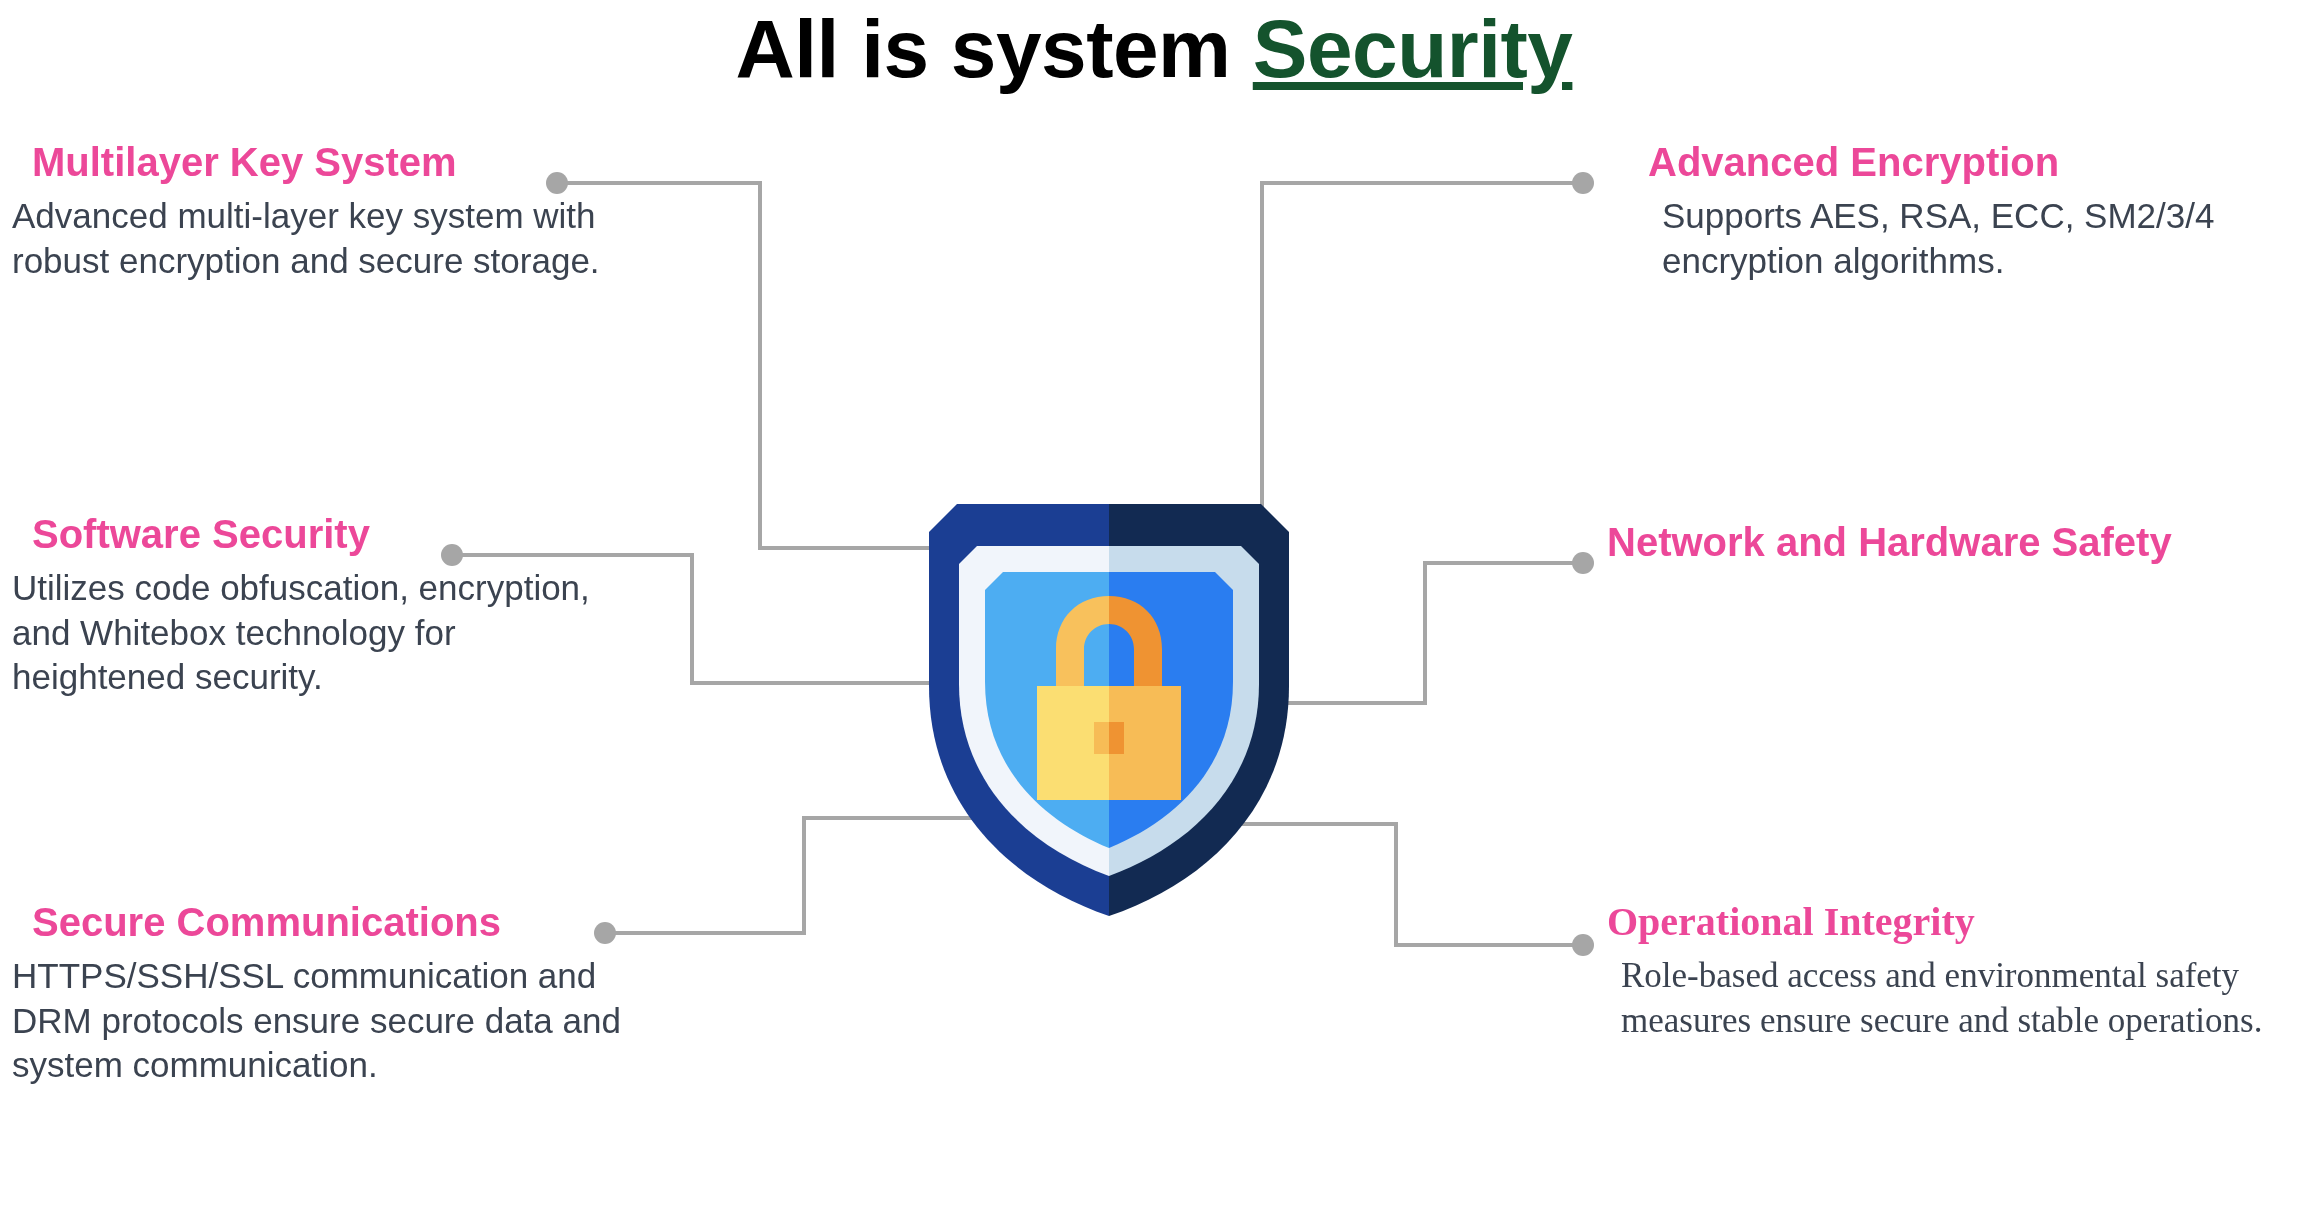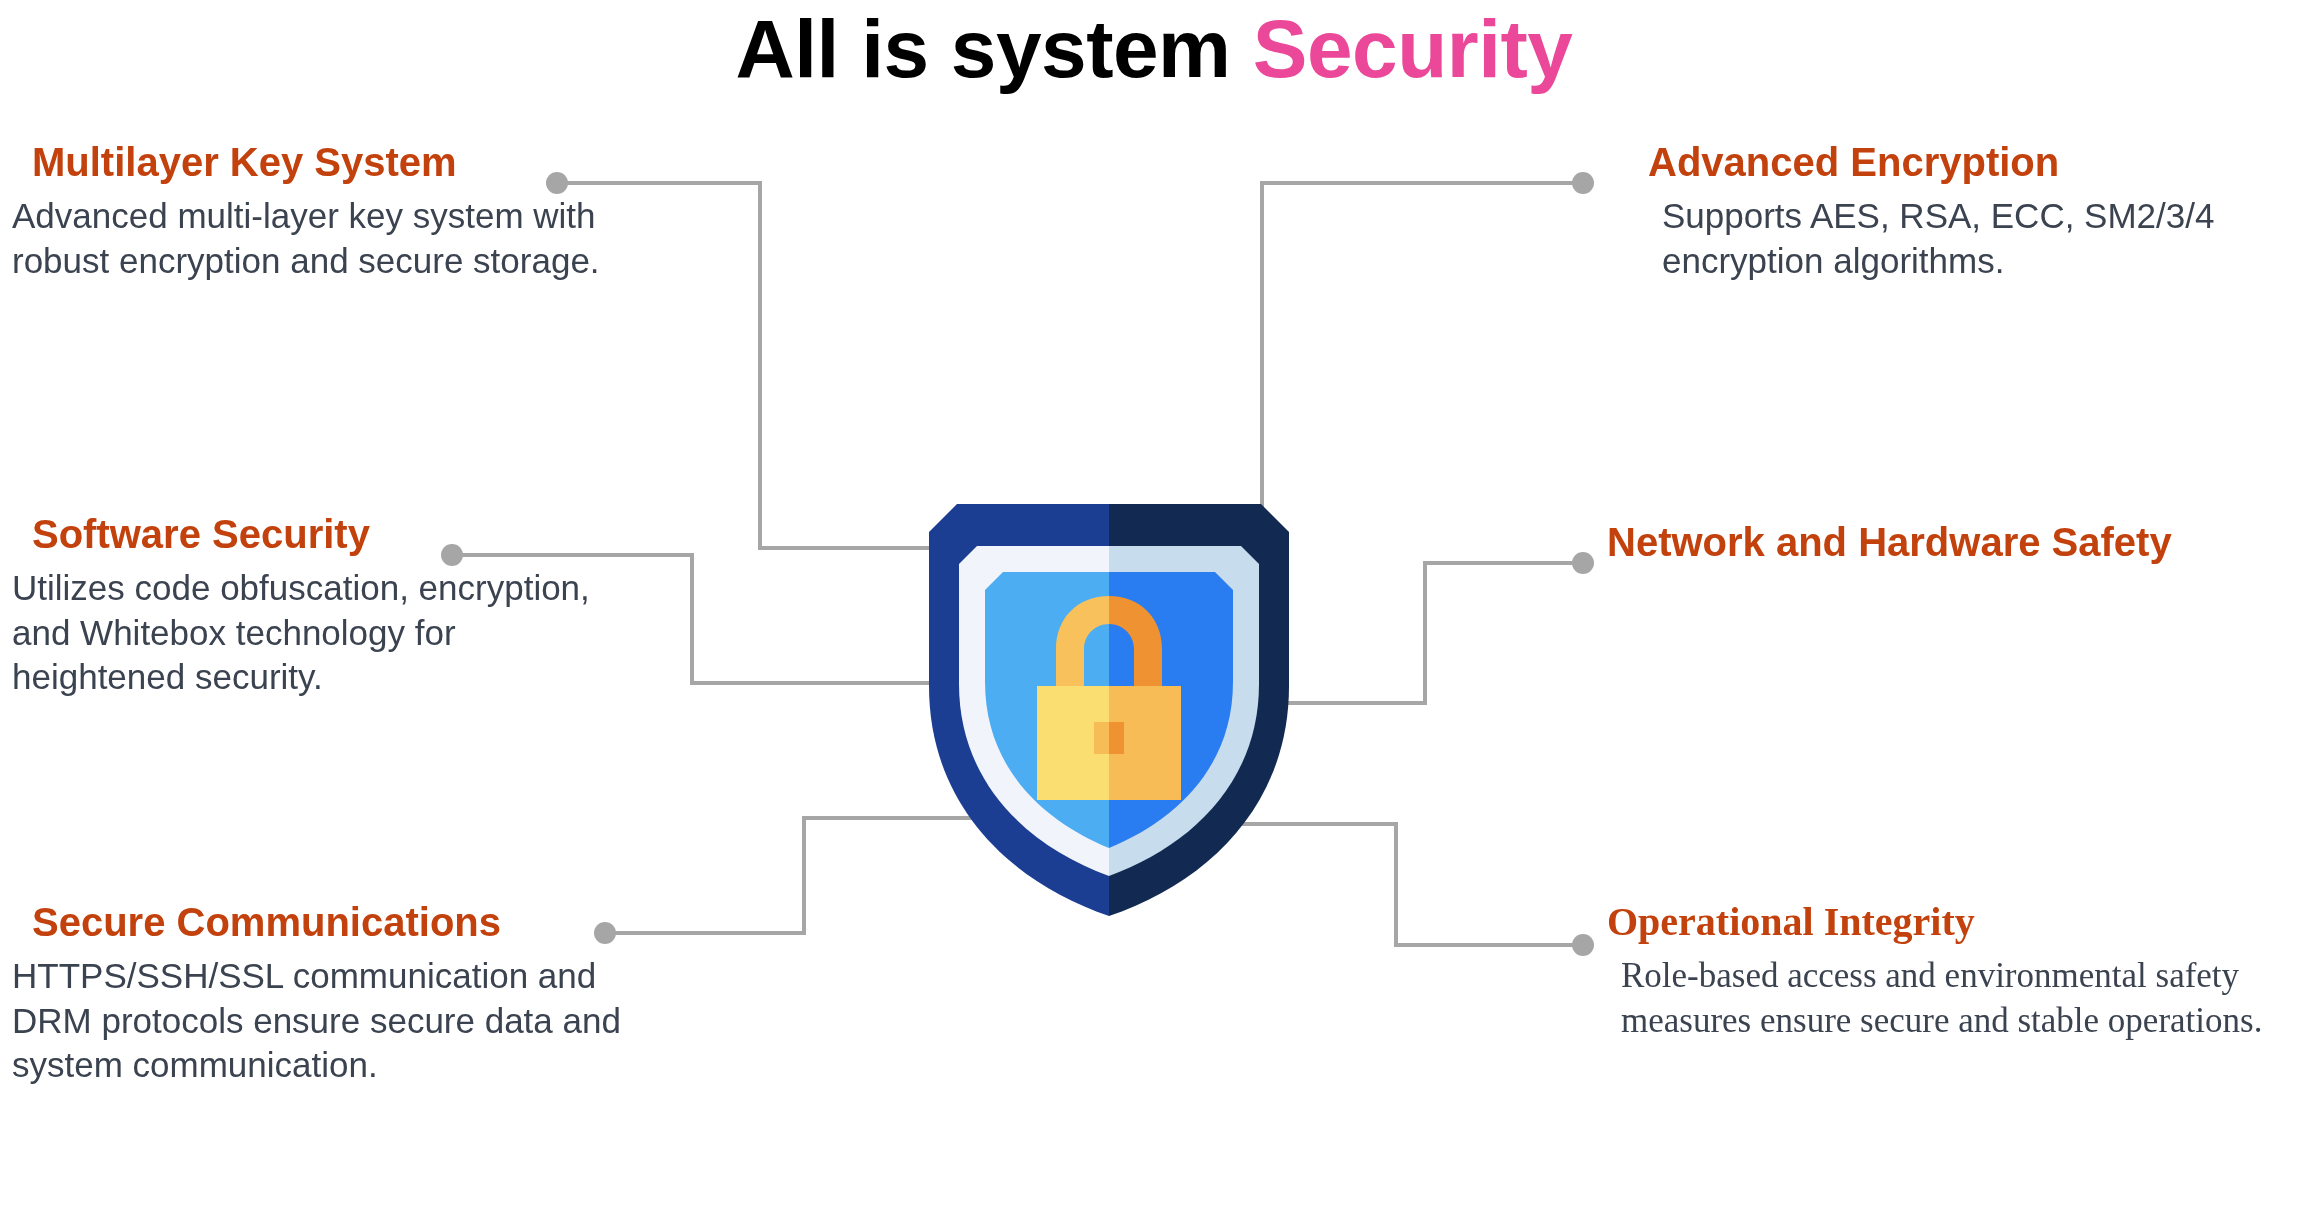--- a/index.html
+++ b/index.html
@@ -28,21 +28,21 @@
     top: 6px;
     width: 2308px;
     text-align: center;
     font-size: 82px;
     font-weight: bold;
     line-height: 1.05;
     letter-spacing: -0.5px;
     color: #000000;
     white-space: nowrap;
   }
-  #title .accent { color: #ec4899; }
+  #title .accent { color: #14532d; text-decoration: underline; }
 
   
   #connectors {
     position: absolute;
     left: 0;
     top: 0;
     width: 2308px;
     height: 1222px;
     pointer-events: none;
   }
@@ -55,21 +55,21 @@
     width: 360px;
     height: 412px;
   }
   #shield-wrap svg { display: block; width: 360px; height: 412px; }
 
   
   .block { position: absolute; }
   .block .bhead {
     font-size: 40px;
     font-weight: bold;
-    color: #c2410c;
+    color: #ec4899;
     line-height: 1.12;
     white-space: nowrap;
     margin: 0 0 9px 0;
   }
   .block .bbody {
     font-size: 35px;
     font-weight: normal;
     color: #3B4350;
     line-height: 1.28;
     margin: 0;

